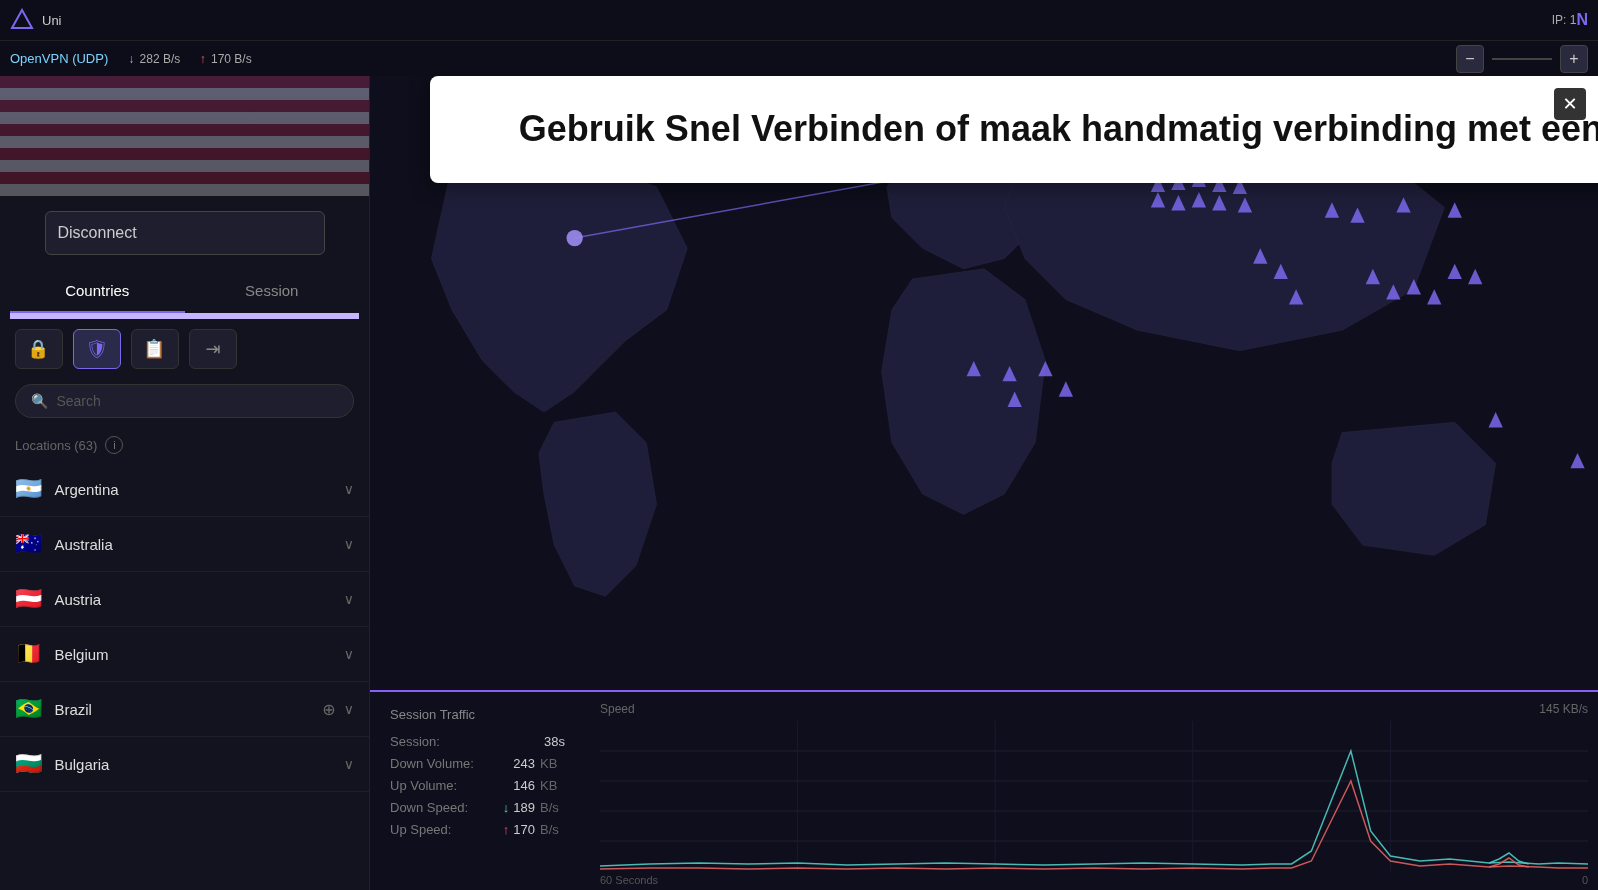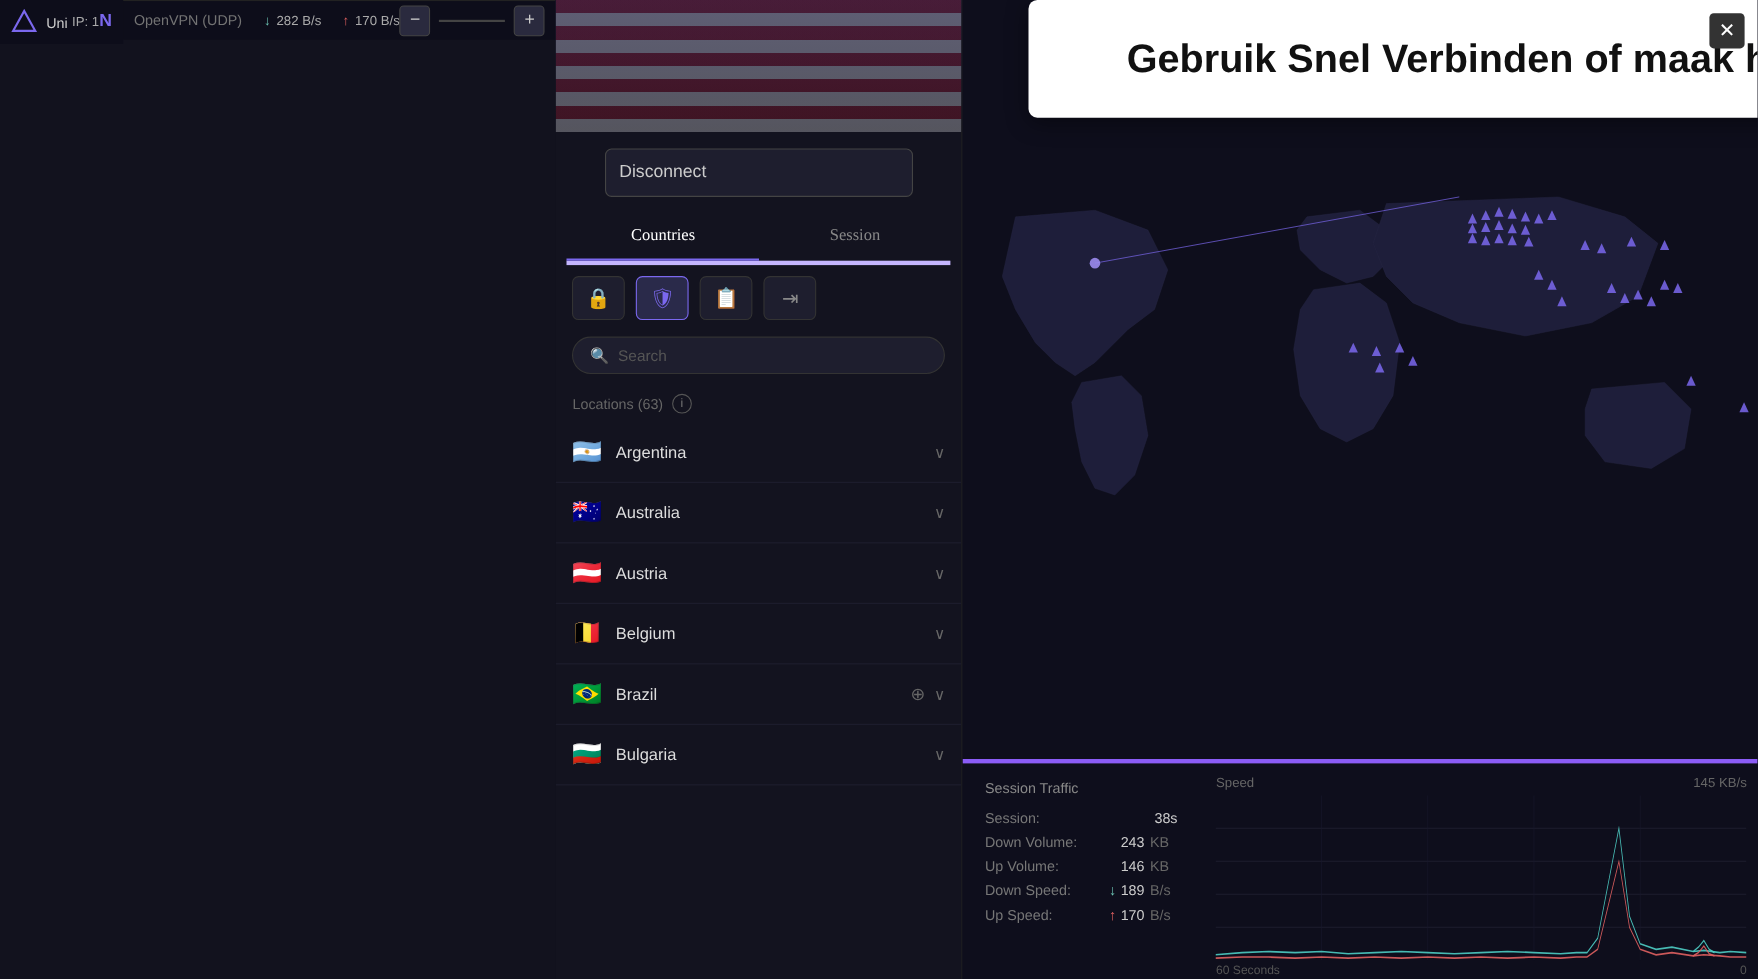--- a/index.html
+++ b/index.html
@@ -37,20 +37,21 @@
       cursor: pointer;
       display: flex; align-items: center; justify-content: center;
       z-index: 200;
     }
 
     
     .app-container {
       width: 1598px;
       height: 890px;
       display: flex;
+      flex-direction: column;
       background: #12121e;
     }
 
     
     .title-bar {
       height: 40px;
       background: #0d0d1a;
       display: flex;
       align-items: center;
       padding: 0 10px;
@@ -76,21 +77,21 @@
     .status-bar {
       height: 36px;
       background: #0d0d1a;
       border-top: 1px solid #222;
       display: flex;
       align-items: center;
       padding: 0 10px;
       flex-shrink: 0;
     }
     .status-protocol {
-      color: #737373;
+      color: #7dd3fc;
       font-size: 13px;
     }
     .status-speed {
       color: #aaa;
       font-size: 12px;
       margin-left: 20px;
     }
     .zoom-controls {
       margin-left: auto;
       display: flex;
@@ -160,23 +161,22 @@
       color: #ccc;
       font-size: 16px;
       cursor: pointer;
       text-align: left;
       display: block;
     }
 
     
     .tabs {
       display: flex;
-      border-bottom: 4px solid #c4b5fd;
+      border-bottom: 6px solid #c4b5fd;
       margin: 0 10px;
-      font-family: Liberation Serif, serif;
     }
     .tab {
       flex: 1;
       padding: 12px 10px;
       text-align: center;
       cursor: pointer;
       font-size: 15px;
       color: #888;
       border-bottom: 2px solid transparent;
     }
@@ -305,21 +305,21 @@
       top: 0; left: 0;
       width: 100%; height: 70%;
     }
 
     
     .stats-panel {
       position: absolute;
       bottom: 0; left: 0; right: 0;
       height: 200px;
       background: #0e0e1c;
-      border-top: 4px solid #8b5cf6;
+      border-top: 2px solid #8b5cf6;
       display: flex;
     }
     .session-traffic {
       width: 220px;
       padding: 15px 20px;
       flex-shrink: 0;
     }
     .stats-title {
       color: #888;
       font-size: 13px;

